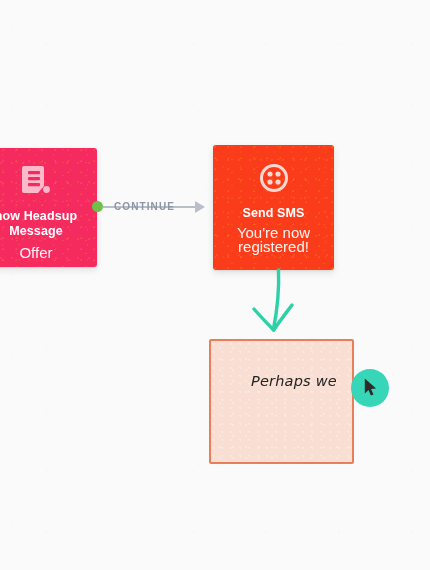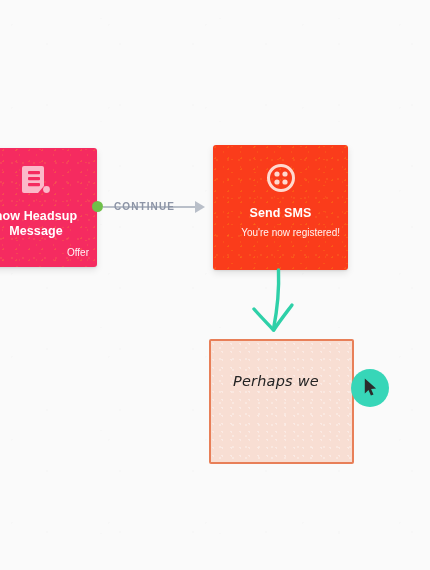--- a/index.html
+++ b/index.html
@@ -54,21 +54,21 @@
     top: 148px;
     width: 122px;
     height: 119px;
     background: #f52b60;
     padding-top: 16px;
   }
   
   #node-sms {
     left: 213px;
     top: 145px;
-    width: 135px;
+    width: 121px;
     height: 125px;
     background: #fa3c1b;
     padding-top: 18px;
   }
 
   .node-icon {
     position: relative;
     z-index: 2;
     margin-bottom: 9px;
   }
@@ -82,23 +82,23 @@
     text-align: center;
     letter-spacing: .1px;
     width: 100%;
     padding: 0 6px;
     box-sizing: border-box;
   }
   .node-sub {
     position: relative;
     z-index: 2;
     color: rgba(255,255,255,0.94);
-    font-size: 10px;
+    font-size: 15px;
     line-height: 13.5px;
-    text-align: right;
+    text-align: center;
     margin-top: 5px;
     width: 100%;
     padding: 0 8px;
     box-sizing: border-box;
   }
   #node-headsup .node-title { font-size: 12.5px; }
   #node-headsup .node-sub { margin-top: 7px; }
 
   
   #connector {
@@ -179,20 +179,21 @@
   }
   .sticky-text {
     position: relative;
     z-index: 2;
     font-family: "DejaVu Sans", sans-serif;
     font-style: italic;
     font-size: 14.5px;
     line-height: 21px;
     color: #232323;
     letter-spacing: .2px;
+    margin-left: 18px;
   }
 
   
   #cursor-hotspot {
     position: absolute;
     left: 351px;
     top: 369px;
     width: 38px;
     height: 38px;
   }

